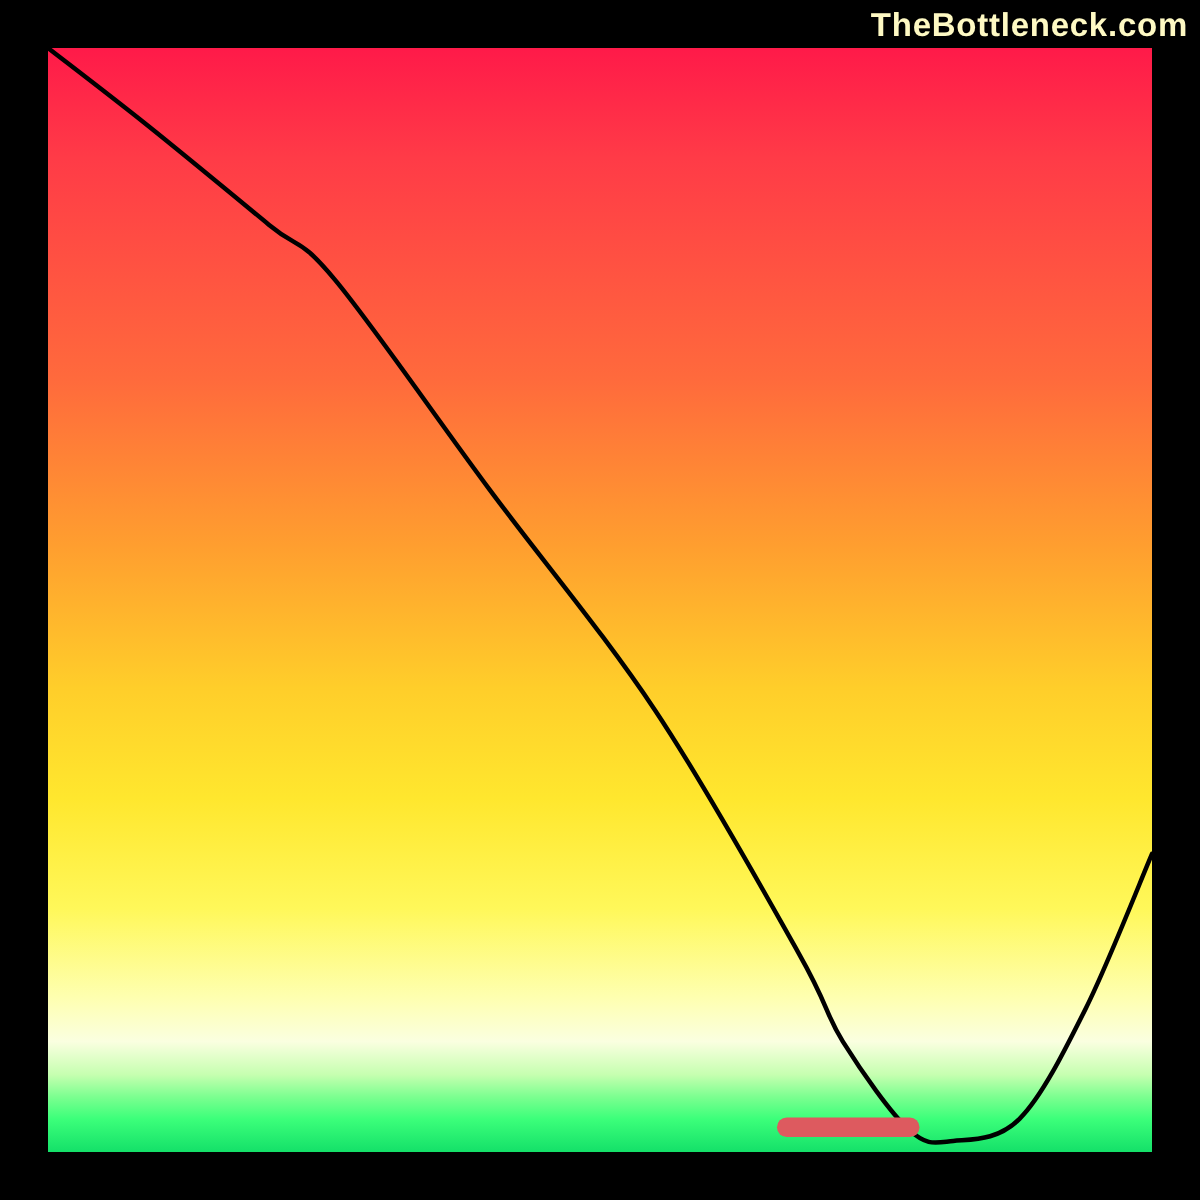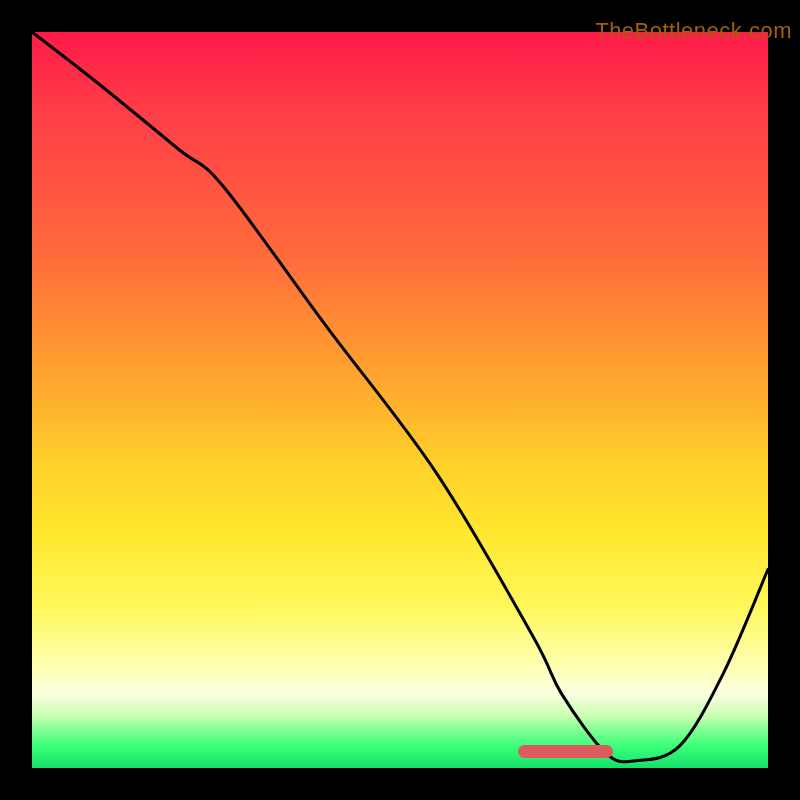--- a/index.html
+++ b/index.html
@@ -16,27 +16,26 @@
     position: relative;
     width: 800px;
     height: 800px;
     background: #000000;
   }
 
   .watermark {
     position: absolute;
     top: 4px;
     right: 8px;
-    color: #a16207;
+    color: #fef9c3;
     font-size: 22px;
-    font-weight: normal;
+    font-weight: bold;
     letter-spacing: 0.5px;
     z-index: 10;
     font-family: Arial, sans-serif;
-    margin-top: 14px;
   }
 
   .plot {
     position: absolute;
     left: 32px;
     top: 32px;
     width: 736px;
     height: 736px;
     background: #000;
   }

